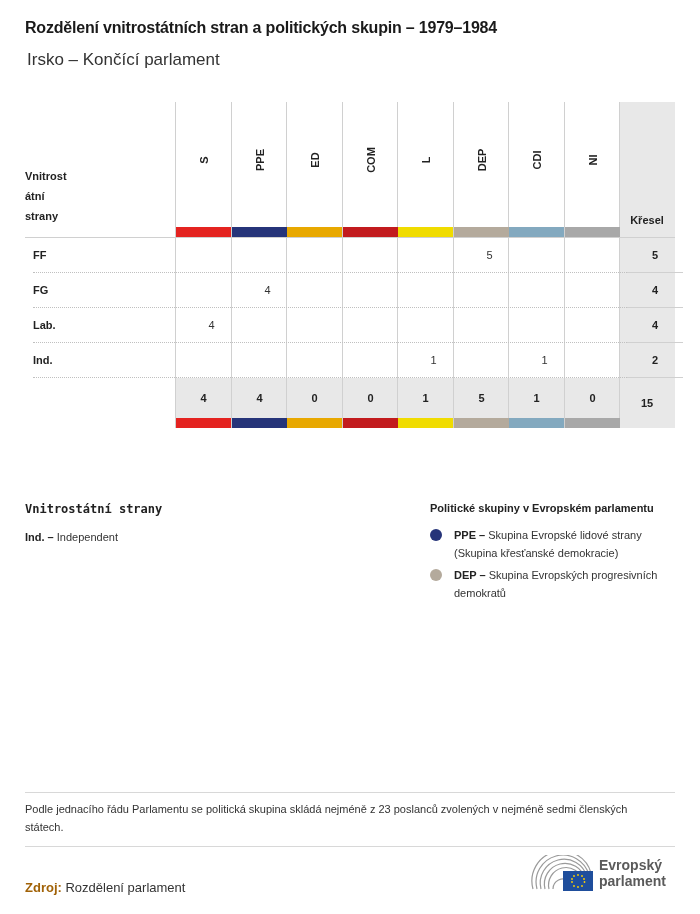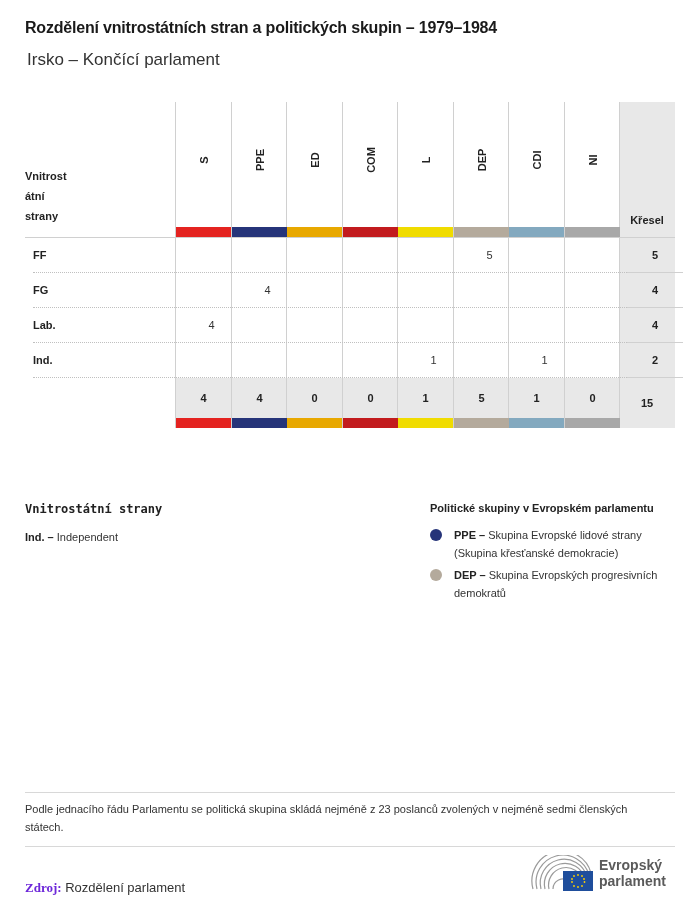--- a/index.html
+++ b/index.html
@@ -40,21 +40,21 @@
   .grp-title { position: absolute; left: 430px; top: 502px; font-size: 11px; font-weight: bold; color: #222; }
   .grp-list { position: absolute; left: 430px; top: 526px; width: 250px; }
   .grp-item { position: relative; padding-left: 24px; font-size: 11px; line-height: 18px; color: #333; margin-bottom: 4px; }
   .grp-item b { color: #222; }
   .grp-dot { position: absolute; left: 0; top: 3px; width: 12px; height: 12px; border-radius: 50%; }
 
   .hr1 { position: absolute; left: 25px; top: 792px; width: 650px; height: 1px; background: #d8d8d8; }
   .note { position: absolute; left: 25px; top: 800px; width: 640px; font-size: 11px; line-height: 18px; color: #333; }
   .hr2 { position: absolute; left: 25px; top: 846px; width: 650px; height: 1px; background: #d8d8d8; }
   .source { position: absolute; left: 25px; top: 880px; font-size: 13px; color: #333; }
-  .source b { color: #6d28d9; font-family: Liberation Serif, serif; }
+  .source b { color: #a16207; }
 
   .logo { position: absolute; left: 529px; top: 855px; width: 150px; height: 40px; }
   .logo-text { position: absolute; left: 70px; top: 2px; font-size: 14px; font-weight: bold; color: #5a5a5a; line-height: 16px; }
 </style>
 </head>
 <body>
 
 <div class="title">Rozdělení vnitrostátních stran a politických skupin – 1979–1984</div>
 <div class="subtitle">Irsko – Končící parlament</div>
 

